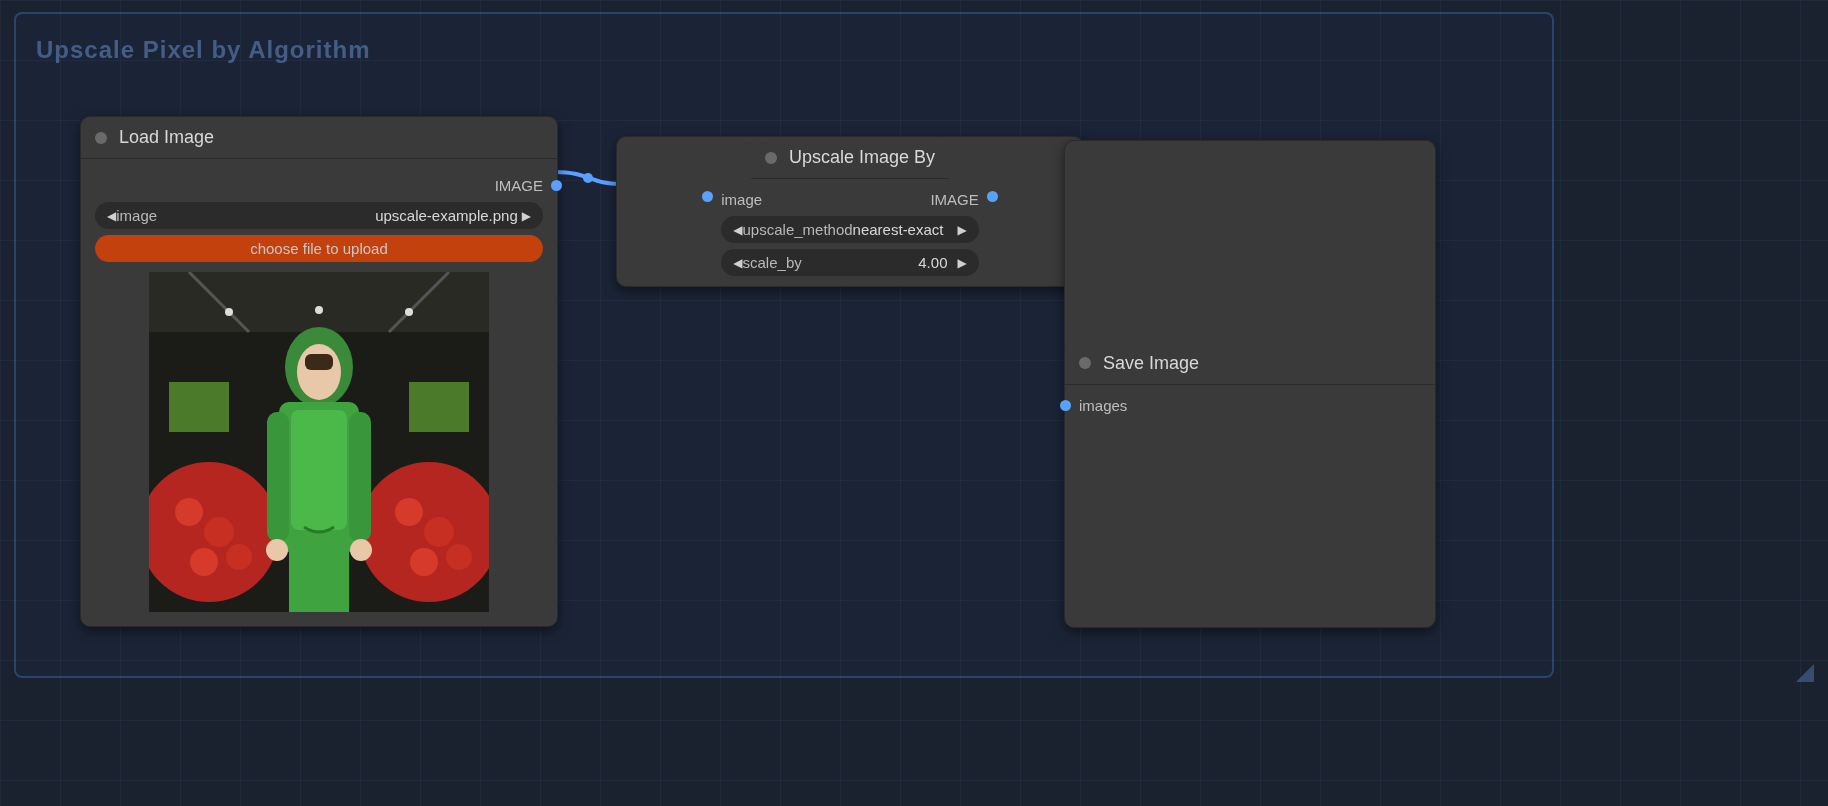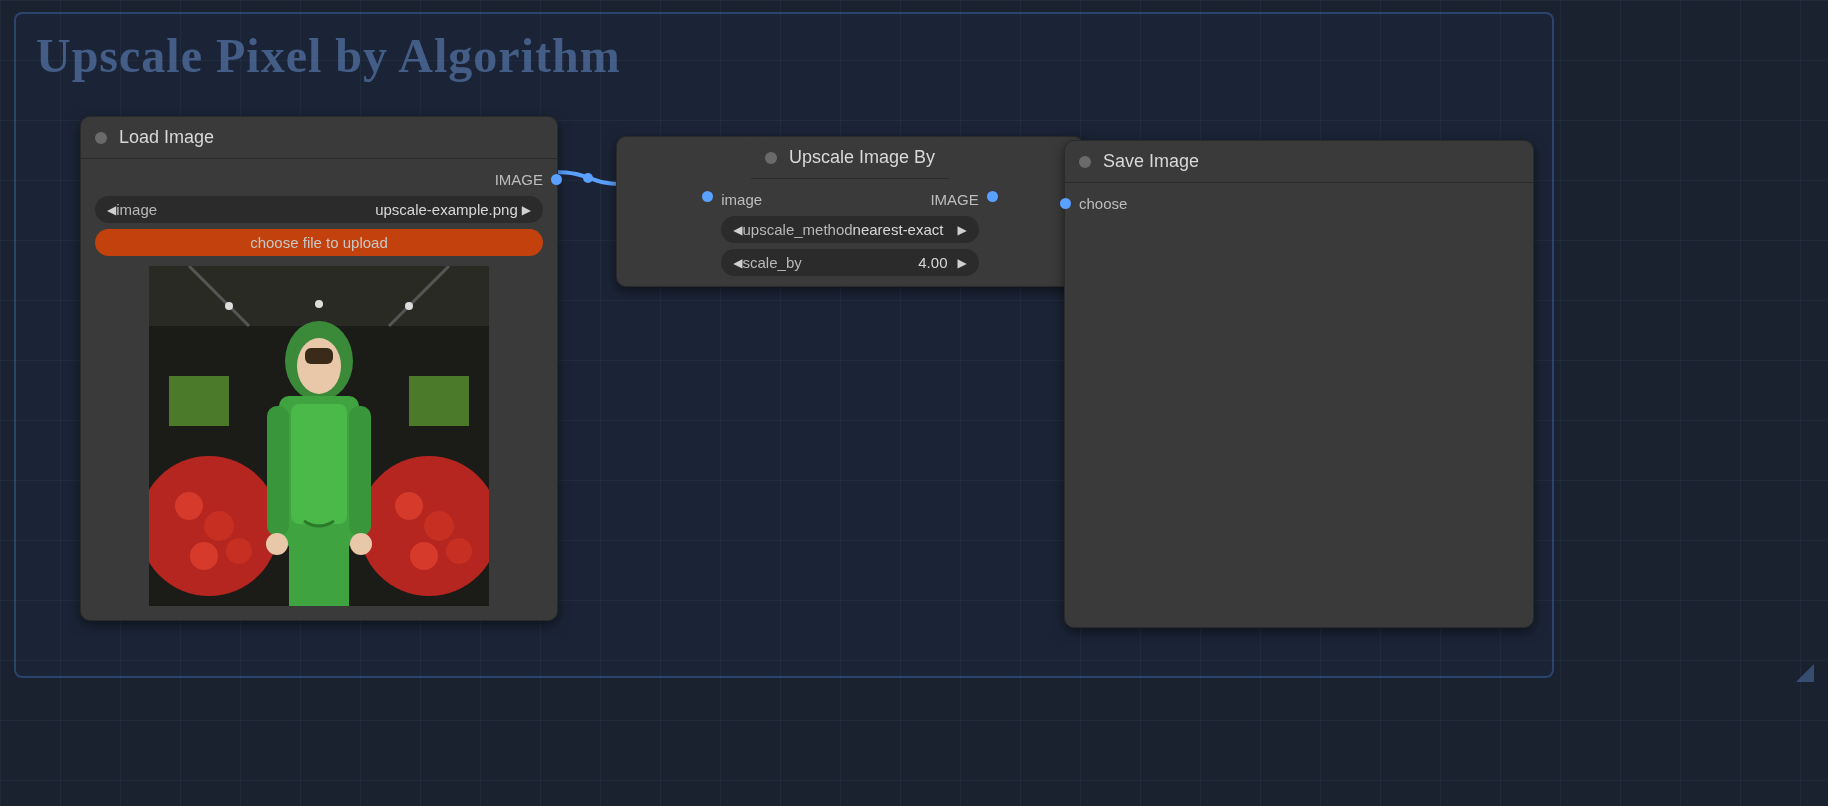--- a/index.html
+++ b/index.html
@@ -26,26 +26,25 @@
     top: 12px;
     width: 1540px;
     height: 666px;
     border: 2px solid rgba(60,100,160,0.5);
     border-radius: 8px;
     background: rgba(40,60,100,0.12);
   }
   .group-title {
     position: absolute;
     left: 20px;
-    top: 14px;
-    font-size: 48px;
+    top: 22px;
+    font-size: 24px;
     font-weight: 600;
     color: rgba(100,140,200,0.55);
     letter-spacing: 1px;
-    font-family: Liberation Serif, serif;
   }
   .node {
     position: absolute;
     background: #3a3a3a;
     border: 1px solid #2a2a2a;
     border-radius: 10px;
     box-shadow: 0 4px 12px rgba(0,0,0,0.5);
     display: flex;
     flex-direction: column;
   }
@@ -141,21 +140,21 @@
 
 <svg class="link" style="left:0;top:0;width:1828px;height:806px">
   <path d="M 554 172 C 590 172, 590 184, 620 184" stroke="#5aa0ff" stroke-width="4" fill="none"></path>
   <circle cx="588" cy="178" r="5" fill="#5aa0ff"></circle>
 </svg>
 <svg class="link" style="left:0;top:0;width:1828px;height:806px">
   <path d="M 1002 184 C 1040 184, 1040 197, 1070 197" stroke="#5aa0ff" stroke-width="4" fill="none"></path>
   <circle cx="1036" cy="190" r="5" fill="#5aa0ff"></circle>
 </svg>
 
-<div class="node" style="left:80px; top:116px; width:478px;">
+<div class="node" style="left:80px; top:116px; width:478px;gap:6px;">
   <div class="node-header">
     <span class="node-dot"></span>
     <span>Load Image</span>
   </div>
   <div class="node-body">
     <div class="port-row">
       <span>IMAGE</span>
       <span class="port-circle out blue"></span>
     </div>
     <div class="widget">
@@ -230,26 +229,26 @@
     </div>
     <div class="widget">
       <span class="arrow">◀</span>
       <span class="widget-label">scale_by</span>
       <span class="widget-value" style="flex:1;text-align:right;margin-right:10px">4.00</span>
       <span class="arrow">▶</span>
     </div>
   </div>
 </div>
 
-<div class="node" style="left:1064px; top:140px; width:470px; height:488px;">
+<div class="node" style="left:1064px; top:140px; width:372px; height:488px;justify-content:center;">
   <div class="node-header">
     <span class="node-dot"></span>
     <span>Save Image</span>
   </div>
   <div class="node-body">
     <div class="port-row left">
       <span class="port-circle in blue"></span>
-      <span>choose</span>
+      <span>images</span>
     </div>
   </div>
 </div>
 
 <div class="corner-handle"></div>
 
 </body></html>

